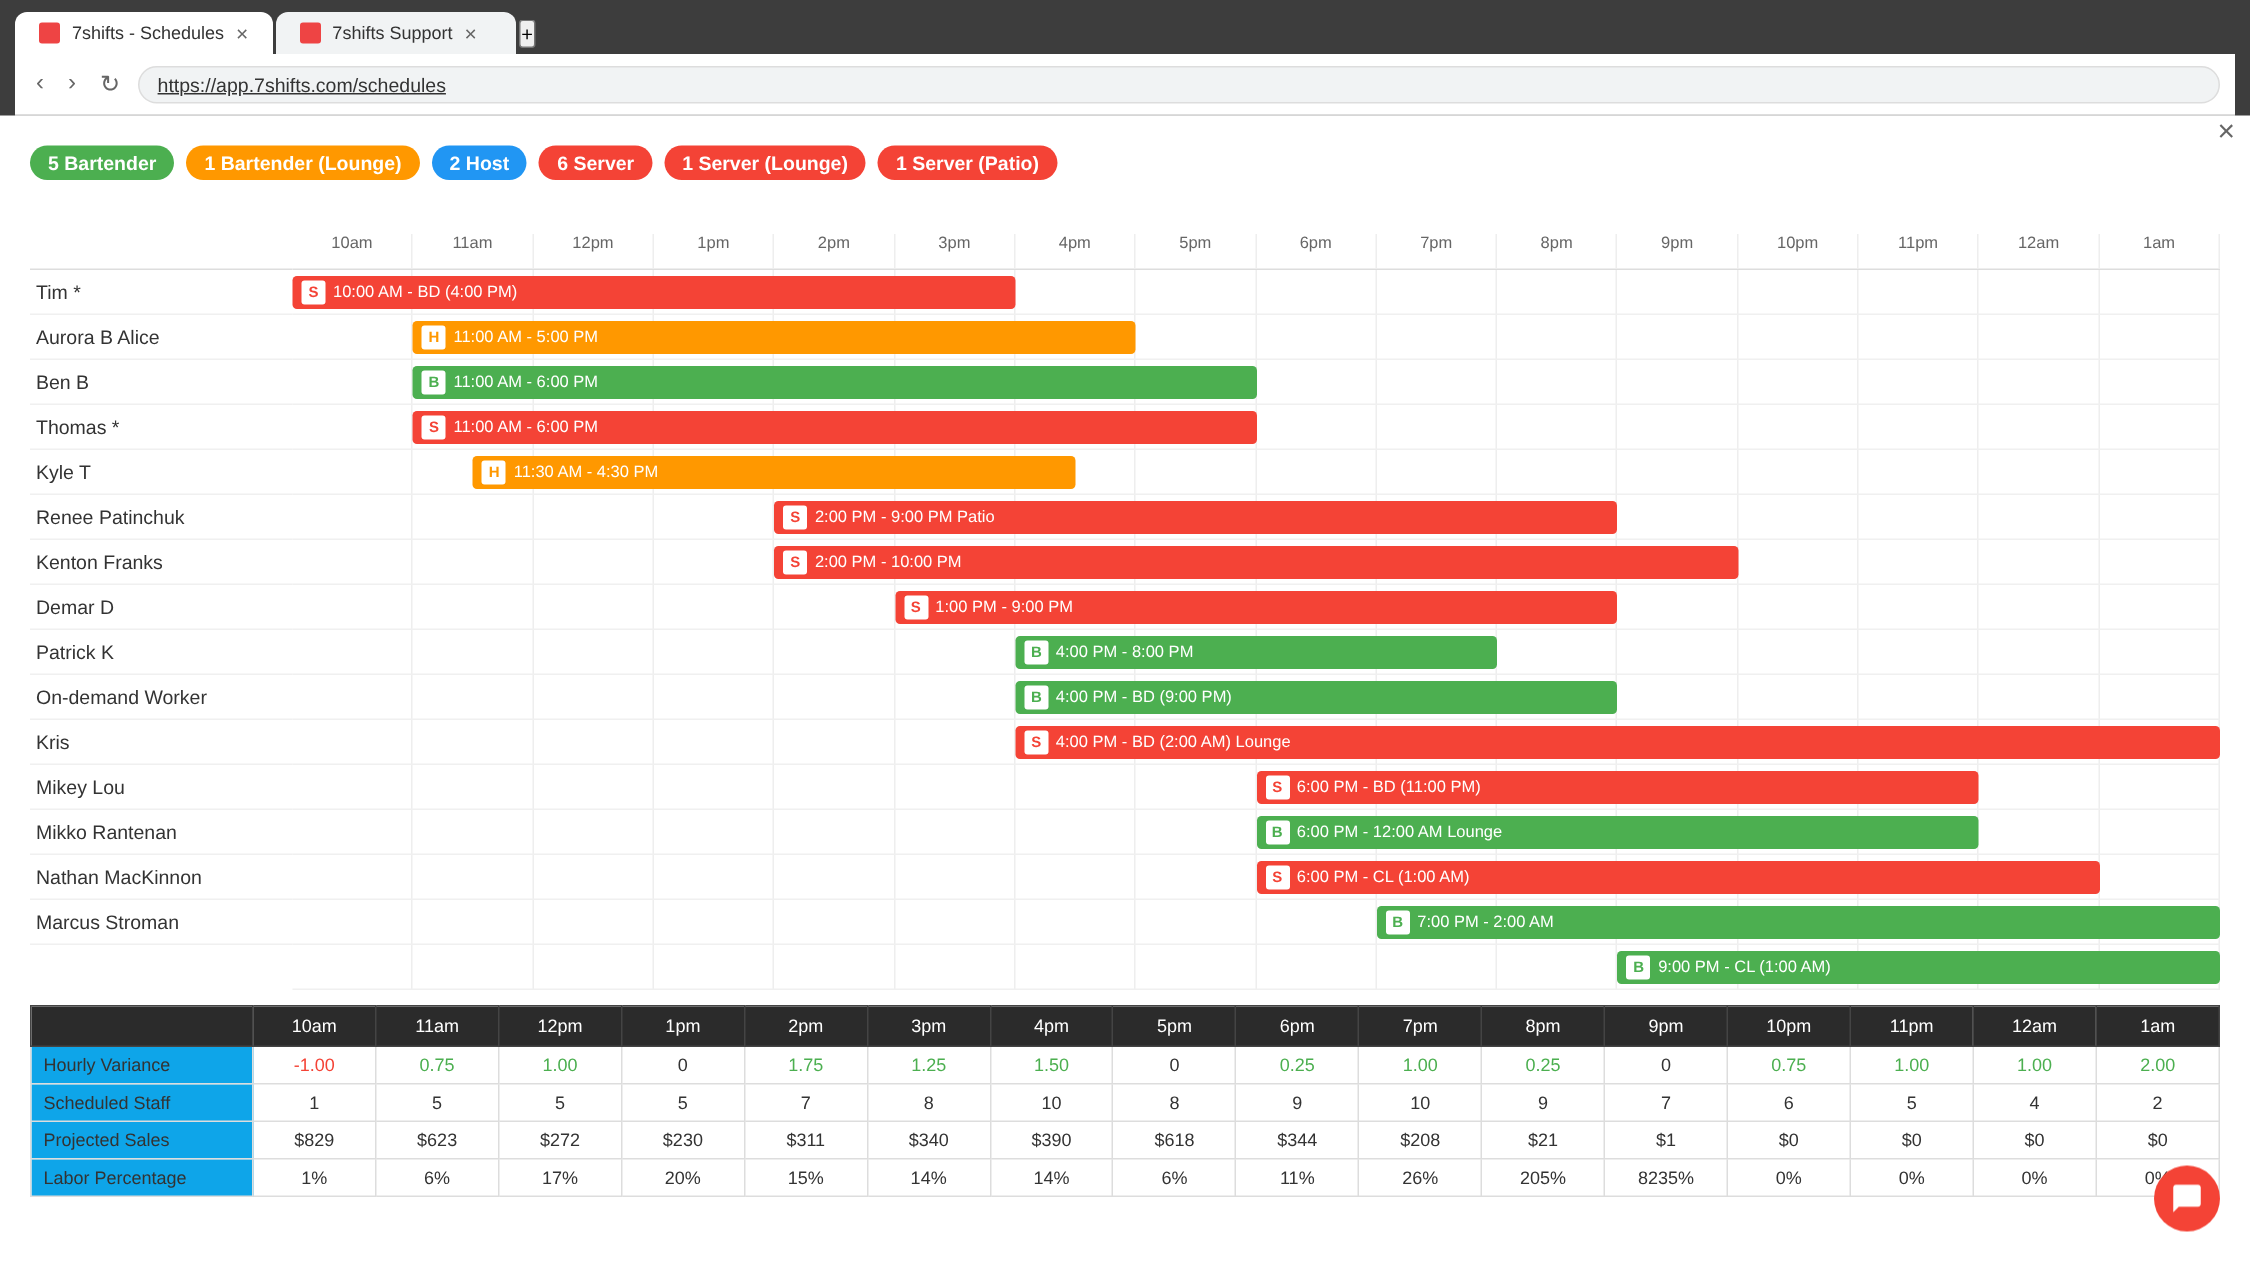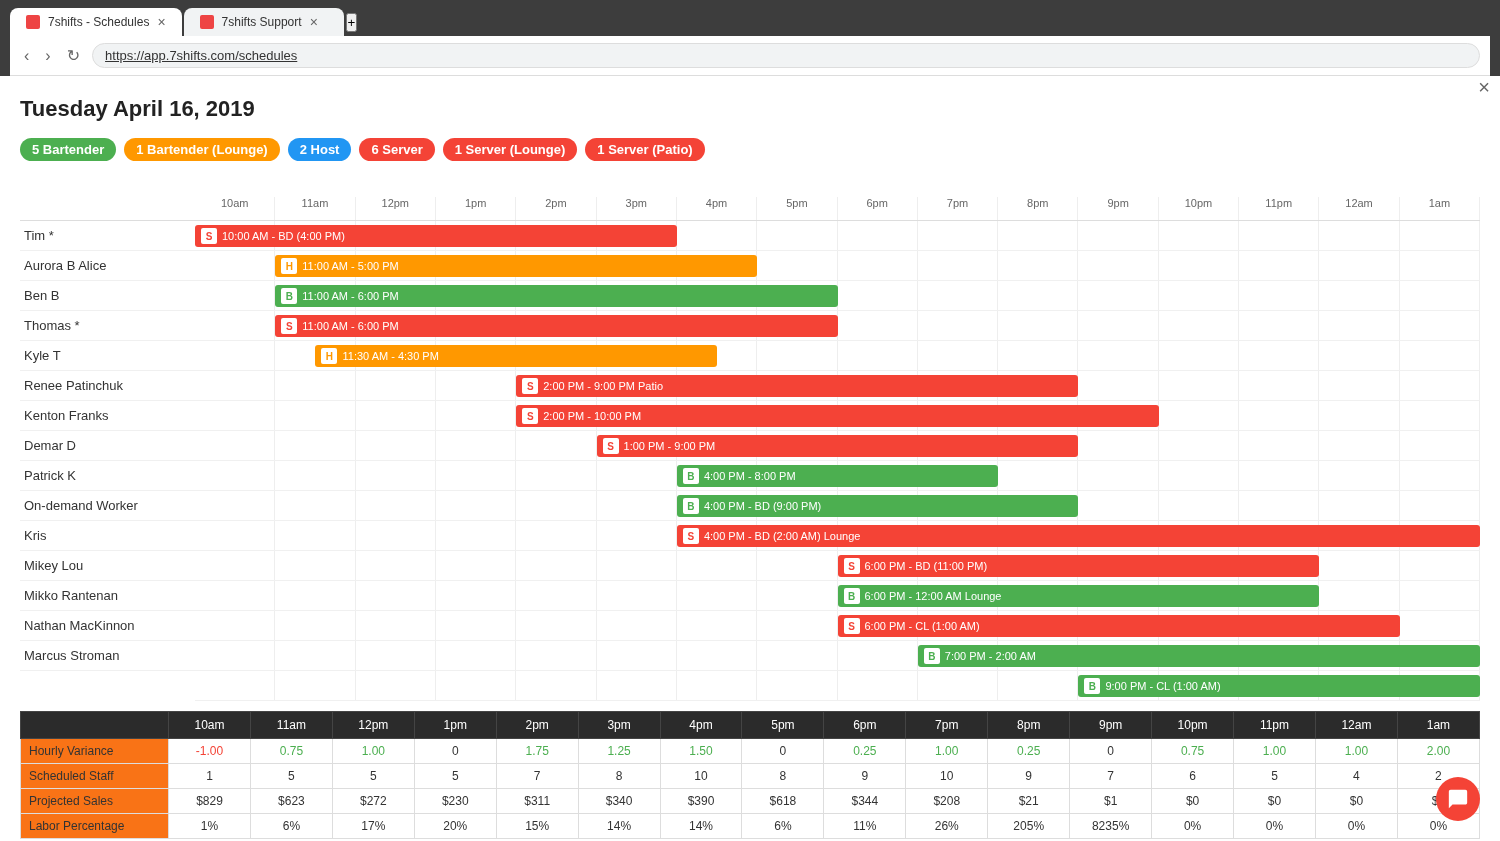--- a/index.html
+++ b/index.html
@@ -40,21 +40,21 @@
     .shift-bar { position: absolute; height: 22px; top: 4px; border-radius: 3px; display: flex; align-items: center; padding: 0 6px; font-size: 11px; color: #fff; font-weight: 500; white-space: nowrap; overflow: hidden; z-index: 2; }
     .shift-bar .role-letter { width: 16px; height: 16px; border-radius: 2px; display: flex; align-items: center; justify-content: center; font-size: 10px; font-weight: 700; margin-right: 5px; flex-shrink: 0; }
     .shift-bar .role-letter.s-letter { background: #fff; color: #f44336; }
     .shift-bar .role-letter.b-letter { background: #fff; color: #4caf50; }
     .shift-bar .role-letter.h-letter { background: #fff; color: #ff9800; }
 
     
     .stats-table { width: 100%; border-collapse: collapse; margin-top: 10px; font-size: 12px; }
     .stats-table th { background: #2b2b2b; color: #fff; text-align: center; padding: 6px 4px; font-weight: 500; border: 1px solid #444; }
     .stats-table td { text-align: center; padding: 5px 4px; border: 1px solid #ddd; }
-    .stats-table td:first-child { text-align: left; padding-left: 8px; font-weight: 500; background: #f97316; }
+    .stats-table td:first-child { text-align: left; padding-left: 8px; font-weight: 500; background: #0ea5e9; }
     .stats-table th:first-child { text-align: left; padding-left: 8px; }
 
     
     .chat-widget { position: fixed; bottom: 20px; right: 20px; width: 44px; height: 44px; background: #f44336; border-radius: 50%; display: flex; align-items: center; justify-content: center; cursor: pointer; z-index: 100; }
 
     .grid-outer { display: flex; flex-direction: column; flex: 1; }
     .rows-wrapper { position: relative; }
     .row-grid-bg { position: absolute; top: 0; left: 0; right: 0; bottom: 0; display: flex; pointer-events: none; }
     .row-grid-col { flex: 1; border-right: 1px solid #eee; min-width: 80px; }
   </style>
@@ -80,21 +80,20 @@
     <span class="nav-btn">›</span>
     <span class="nav-btn">↻</span>
     <div class="url-bar">
       <span>https://app.7shifts.com/schedules</span>
     </div>
   </div>
 </div>
 
 <div class="page">
   <span class="close-btn">×</span>
-  <h1 class="page-title">Tuesday April 16, 2019</h1>
 
   <div class="role-badges" id="role-badges-container">
       <span class="role-badge" style="background: rgb(76, 175, 80);">5 Bartender</span>
       <span class="role-badge" style="background: rgb(255, 152, 0);">1 Bartender (Lounge)</span>
       <span class="role-badge" style="background: rgb(33, 150, 243);">2 Host</span>
       <span class="role-badge" style="background: rgb(244, 67, 54);">6 Server</span>
       <span class="role-badge" style="background: rgb(244, 67, 54);">1 Server (Lounge)</span>
       <span class="role-badge" style="background: rgb(244, 67, 54);">1 Server (Patio)</span>
     </div>
 

